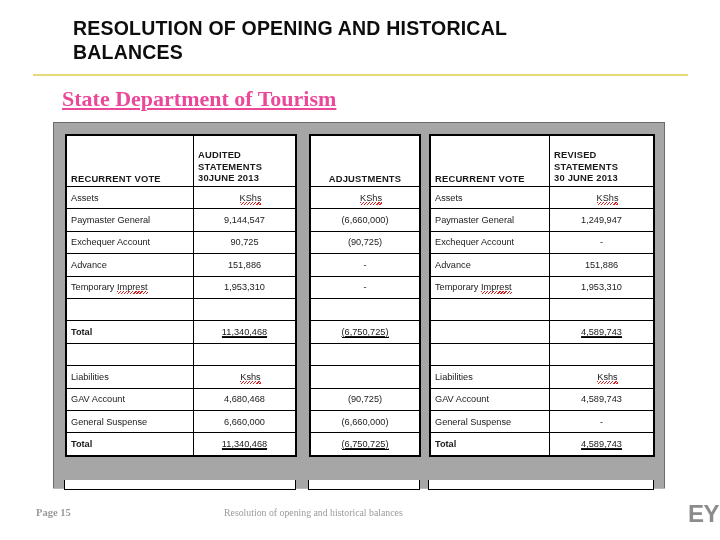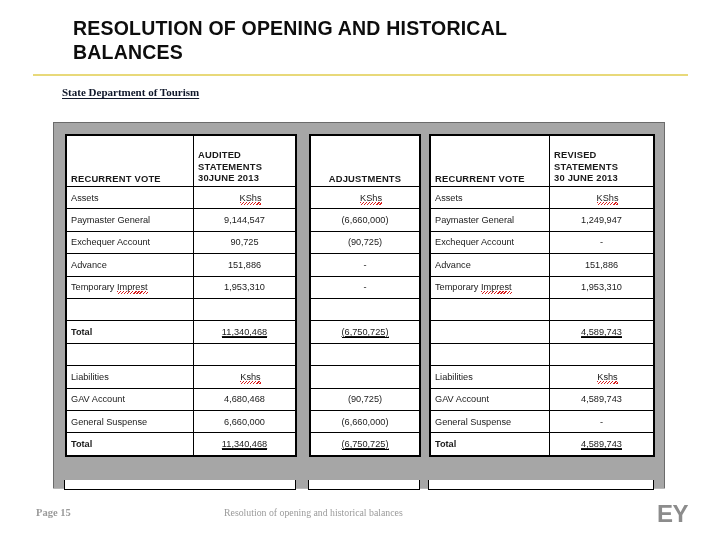--- a/index.html
+++ b/index.html
@@ -40,22 +40,22 @@
     height: 2px;
     background: #e8d97a;
   }
 
   #subtitle {
     position: absolute;
     left: 62px;
     top: 86px;
     font-family: "Liberation Serif", serif;
     font-weight: bold;
-    font-size: 11px;
-    color: #0f172a;
+    font-size: 22px;
+    color: #ec4899;
     text-decoration: underline;
     text-underline-offset: 2px;
   }
 
   
   #table-image {
     position: absolute;
     left: 53px;
     top: 122px;
     width: 612px;
@@ -183,21 +183,21 @@
   #footer-note {
     position: absolute;
     left: 224px;
     top: 507px;
     font-family: "Liberation Serif", serif;
     font-size: 9.8px;
     color: #9a9a9a;
   }
   #ey-logo {
     position: absolute;
-    right: 32px;
+    right: 1px;
     top: 500px;
     font-family: "Liberation Sans", sans-serif;
     font-weight: bold;
     font-size: 24px;
     letter-spacing: -0.5px;
     color: #8c8c8c;
   }
 </style>
 </head>
 <body>

